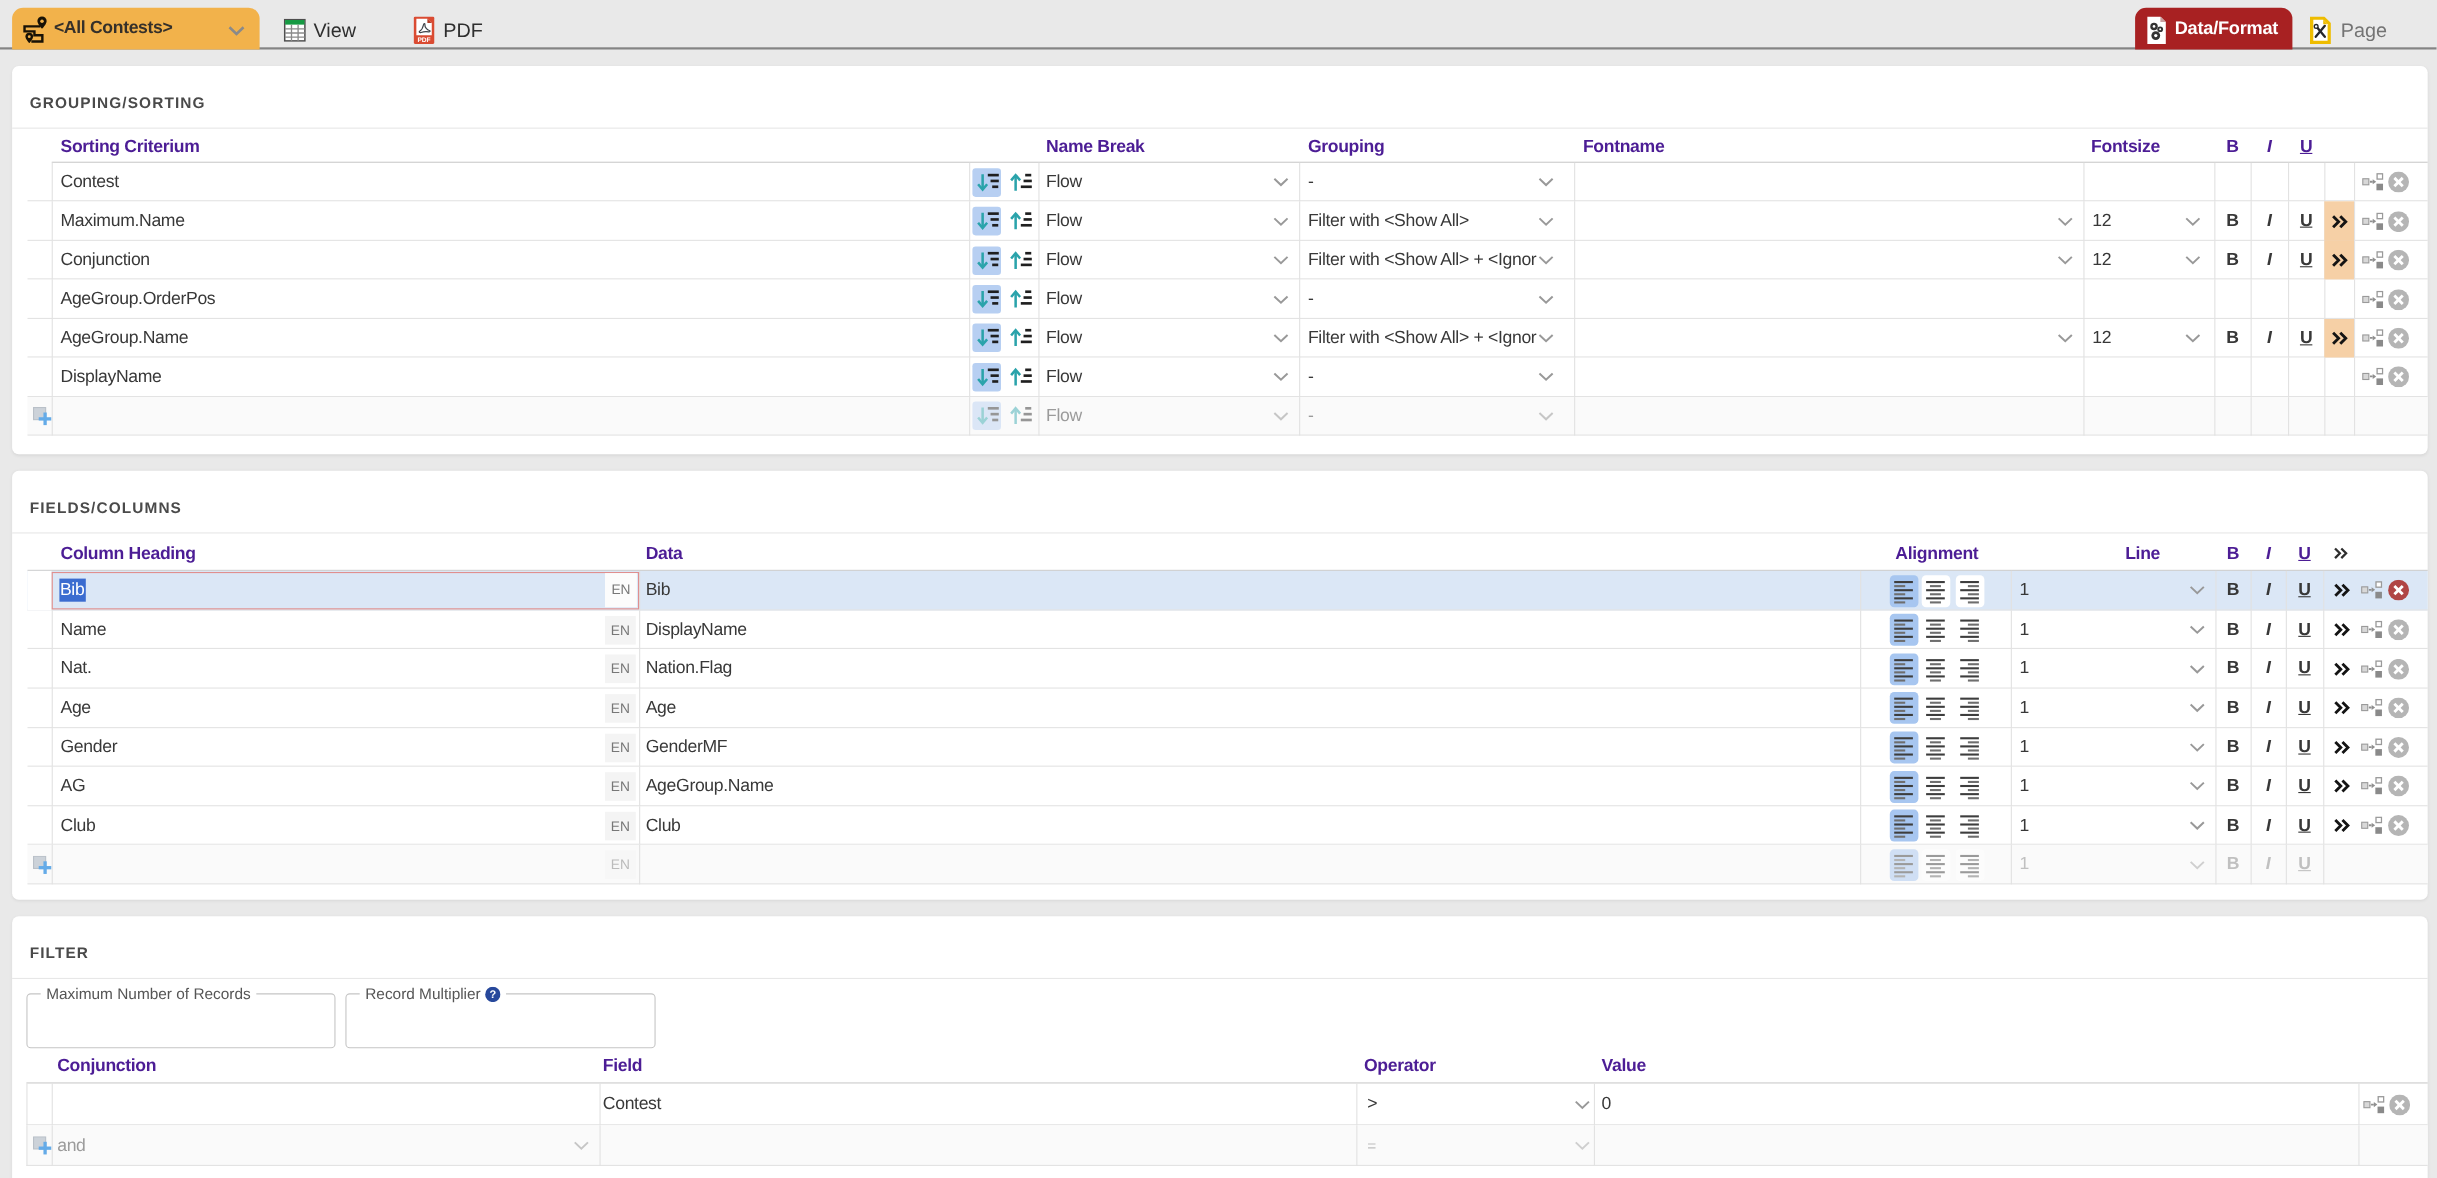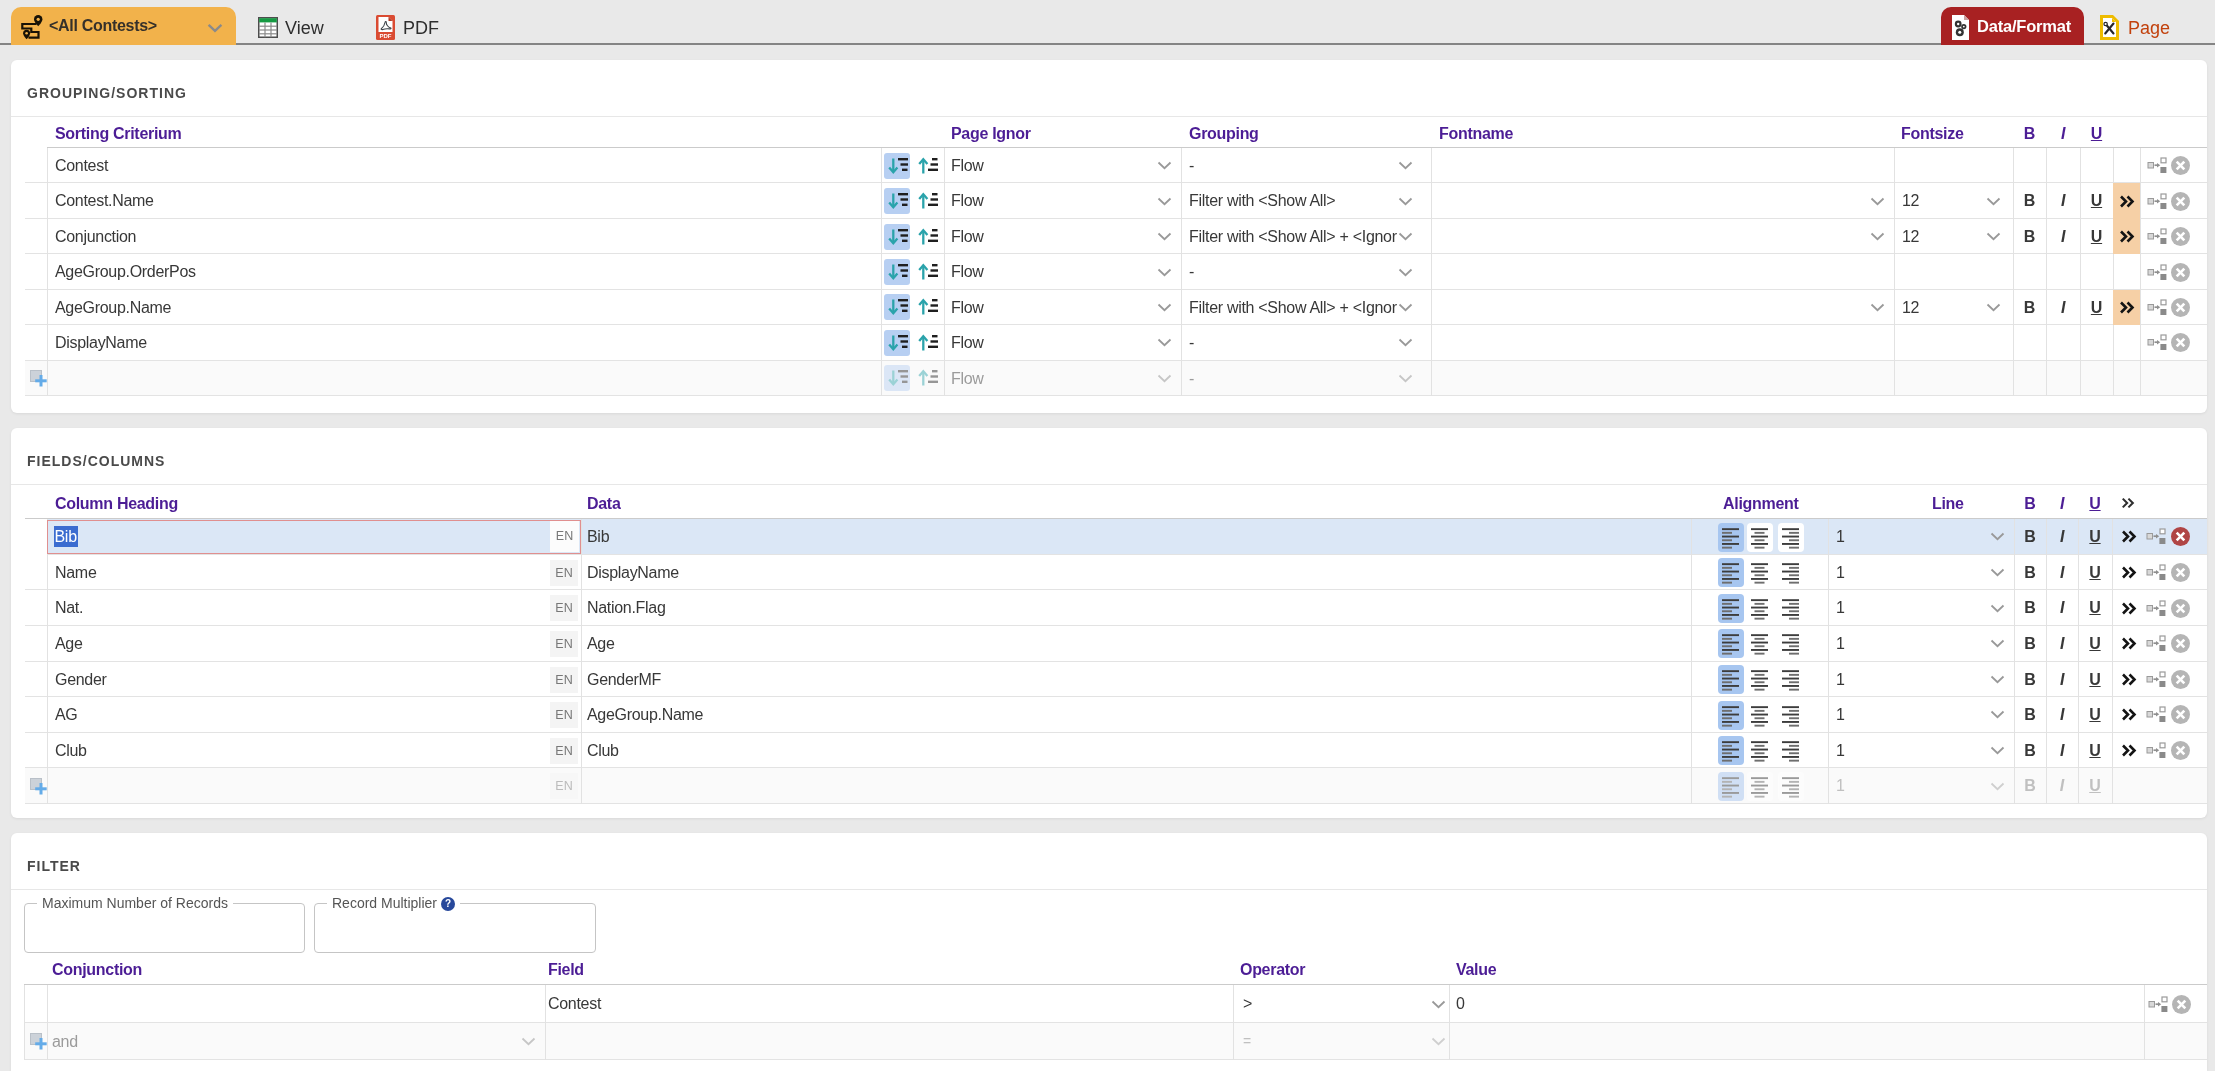--- a/index.html
+++ b/index.html
@@ -61,33 +61,33 @@
 <svg class="abs" style="left:2100px;top:15px" width="19" height="25" viewBox="0 0 19 25">
       <path d="M0 0 h13 l6 6 v19 h-19 Z" fill="#eebc00"></path>
       <path d="M3 3 h9 l4 4 v15 h-13 Z" fill="#fff"></path>
       <path d="M12 3 l4 4 h-4 Z" fill="#eebc00"></path>
       <g stroke="#26262a" stroke-width="2.1" stroke-linecap="round">
         <line x1="5.2" y1="8.5" x2="13.5" y2="18.5"></line>
         <line x1="13.5" y1="8.5" x2="5.2" y2="18.5"></line>
       </g>
       <circle cx="5.6" cy="9" r="1.7" fill="#fff" stroke="#26262a" stroke-width="1.2"></circle>
     </svg>
-<div class="abs" style="left:2128px;top:0;height:45px;line-height:57px;font-size:18px;color:#c2410c">Page</div>
+<div class="abs" style="left:2128px;top:0;height:45px;line-height:57px;font-size:18px;color:#737373">Page</div>
 </div>
 <div class="panel" style="top:60px;height:353px"></div>
 <div class="panel" style="top:428px;height:390px"></div>
 <div class="panel" style="top:833px;height:238px;border-radius:6px 6px 0 0"></div>
 <div class="ph" style="left:27px;top:60px;height:57px;line-height:66px">GROUPING/SORTING</div>
 <div class="abs" style="left:11px;top:116px;width:2196px;height:1px;background:#e7e7e7"></div>
 <div class="ph" style="left:27px;top:428px;height:57px;line-height:66px">FIELDS/COLUMNS</div>
 <div class="abs" style="left:11px;top:484px;width:2196px;height:1px;background:#e7e7e7"></div>
 <div class="ph" style="left:27px;top:833px;height:57px;line-height:66px">FILTER</div>
 <div class="abs" style="left:11px;top:889px;width:2196px;height:1px;background:#e7e7e7"></div>
 <div class="abs hd" style="left:55px;top:117px;height:34px;line-height:34px">Sorting Criterium</div>
-<div class="abs hd" style="left:951px;top:117px;height:34px;line-height:34px">Page Ignor</div>
+<div class="abs hd" style="left:951px;top:117px;height:34px;line-height:34px">Name Break</div>
 <div class="abs hd" style="left:1189px;top:117px;height:34px;line-height:34px">Grouping</div>
 <div class="abs hd" style="left:1439px;top:117px;height:34px;line-height:34px">Fontname</div>
 <div class="abs hd" style="left:1901px;top:117px;height:34px;line-height:34px">Fontsize</div>
 <div class="abs hd" style="left:2013px;top:117px;width:33px;height:34px;line-height:34px;text-align:center">B</div>
 <div class="abs hd" style="left:2046px;top:117px;width:34px;height:34px;line-height:34px;text-align:center;font-style:italic">I</div>
 <div class="abs hd" style="left:2080px;top:117px;width:33px;height:34px;line-height:34px;text-align:center;text-decoration:underline">U</div>
 <div class="abs" style="left:47px;top:147px;width:2160px;height:1px;background:#cbcbcb"></div>
 <div class="abs" style="left:25px;top:148.0px;width:2182px;height:35.43px;border-bottom:1px solid #e3e3e3;">
 <div class="vline" style="left:22px;top:0;height:35.43px"></div>
 <div class="vline" style="left:856px;top:0;height:35.43px"></div>
@@ -143,21 +143,21 @@
 <div class="vline" style="left:919px;top:0;height:35.43px"></div>
 <div class="vline" style="left:1156px;top:0;height:35.43px"></div>
 <div class="vline" style="left:1406px;top:0;height:35.43px"></div>
 <div class="vline" style="left:1869px;top:0;height:35.43px"></div>
 <div class="vline" style="left:1988px;top:0;height:35.43px"></div>
 <div class="vline" style="left:2021px;top:0;height:35.43px"></div>
 <div class="vline" style="left:2055px;top:0;height:35.43px"></div>
 <div class="vline" style="left:2088px;top:0;height:35.43px"></div>
 <div class="vline" style="left:2115px;top:0;height:35.43px"></div>
 <div class="abs t" style="left:30px;height:35.43px;line-height:35.43px"></div>
-<div class="abs t" style="left:30px;height:35.43px;line-height:35.43px">Contest.Name</div>
+<div class="abs t" style="left:30px;height:35.43px;line-height:35.43px">Maximum.Name</div>
 <div class="abs" style="left:859px;top:4.715px;width:26px;height:26px;background:#b7cff2;border-radius:3px;"><svg width="26" height="26" viewBox="0 0 26 26">
         <line x1="9.3" y1="5.5" x2="9.3" y2="18" stroke="#2aa3ab" stroke-width="2.3"></line>
         <polyline points="5.2,14.5 9.3,19.3 13.4,14.5" fill="none" stroke="#2aa3ab" stroke-width="2.3"></polyline>
         <rect x="14" y="5" width="10" height="2.4" fill="#1f1f1f"></rect>
         <rect x="16.5" y="10.3" width="7.5" height="2.4" fill="#1f1f1f"></rect>
         <rect x="18" y="15.6" width="5.5" height="2.4" fill="#1f1f1f"></rect>
       </svg></div>
 <div class="abs" style="left:889px;top:4.715px;width:26px;height:26px;"><svg width="26" height="26" viewBox="0 0 26 26">
         <line x1="9.3" y1="7.5" x2="9.3" y2="20.5" stroke="#2aa3ab" stroke-width="2.3"></line>
         <polyline points="5.2,11 9.3,6.2 13.4,11" fill="none" stroke="#2aa3ab" stroke-width="2.3"></polyline>

